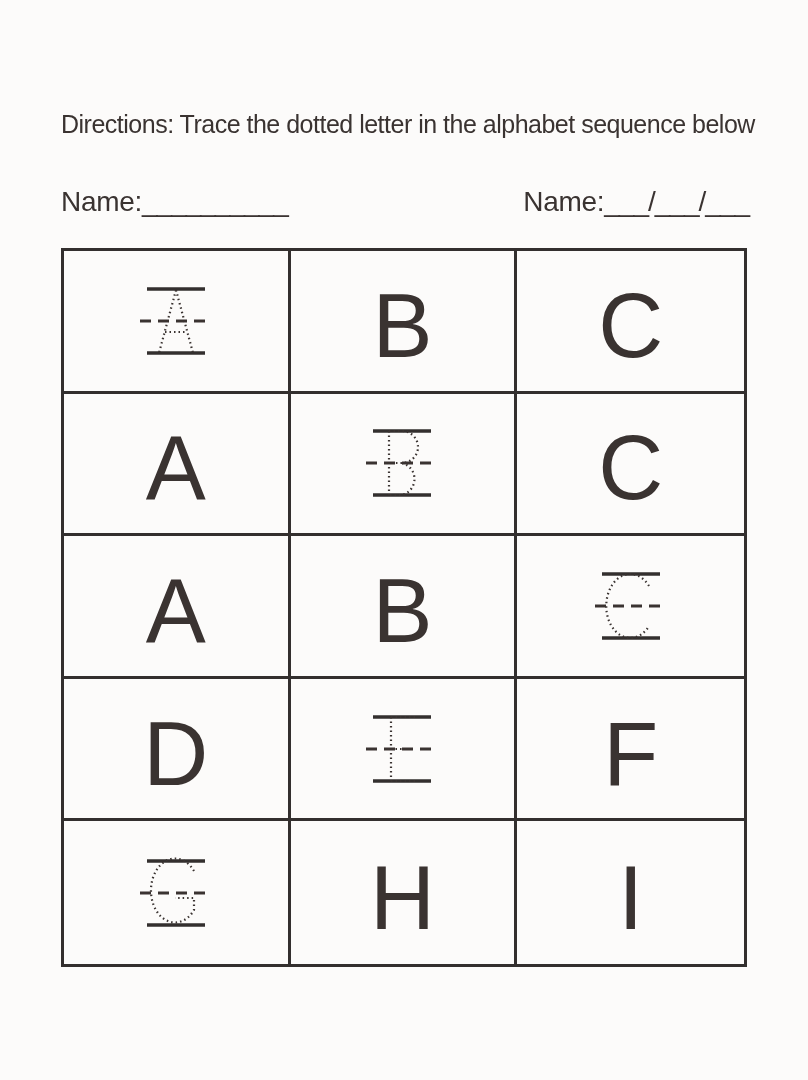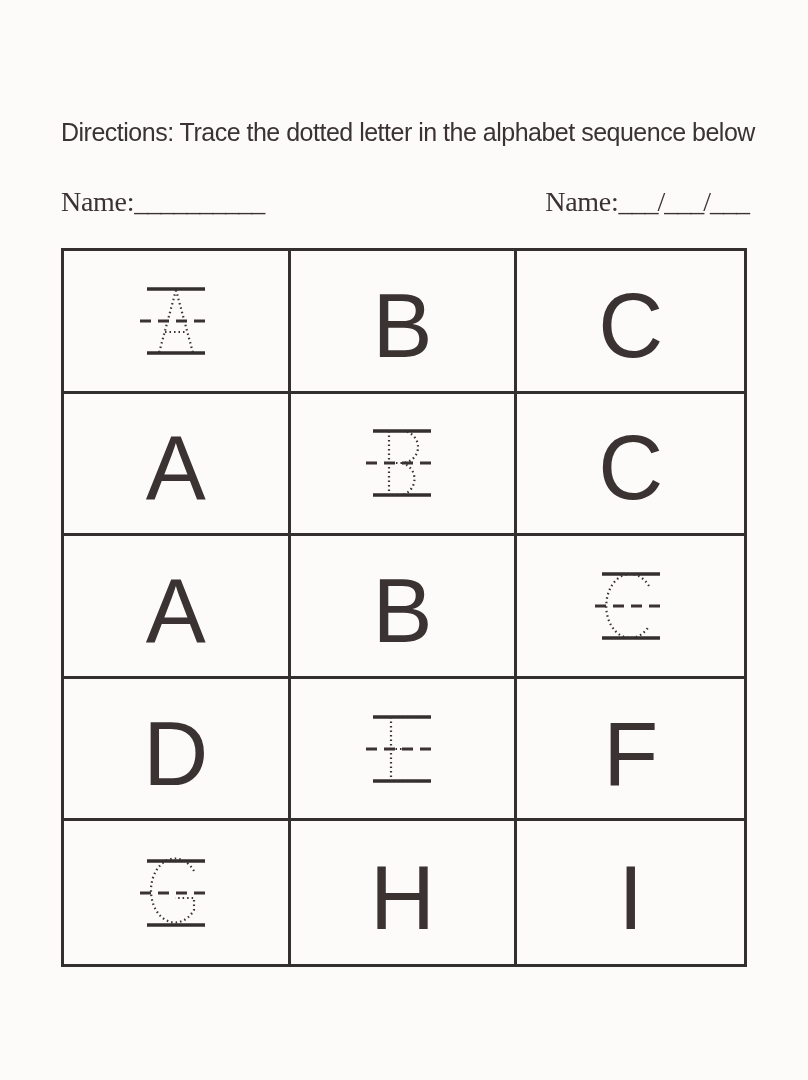--- a/index.html
+++ b/index.html
@@ -6,31 +6,31 @@
   body{
     width:808px;height:1080px;
     background:#fcfbfa;
     font-family:"Liberation Sans", sans-serif;
     color:#3a3331;
     overflow:hidden;
   }
   .page{position:relative;width:808px;height:1080px;}
 
   .directions{
-    position:absolute;left:61px;top:116px;width:700px;
+    position:absolute;left:61px;top:108px;width:700px;
     font-size:25px;line-height:1.3;letter-spacing:-0.5px;
     color:#3a3331;white-space:nowrap;
   }
 
   .fields-row{
     position:absolute;left:61px;top:186px;width:688px;
     display:flex;justify-content:space-between;align-items:baseline;
     font-size:28px;letter-spacing:-0.3px;color:#3a3331;
   }
-  .field{white-space:nowrap;font-family:Liberation Serif, serif;}
+  .field{white-space:nowrap;}
   .blank{letter-spacing:-1px;}
 
   .grid{
     position:absolute;left:61px;top:248px;
     width:686px;height:719px;
     box-sizing:border-box;
     border:3px solid #332f2e;
     display:grid;
     grid-template-columns:repeat(3,1fr);
     grid-template-rows:repeat(5,1fr);

